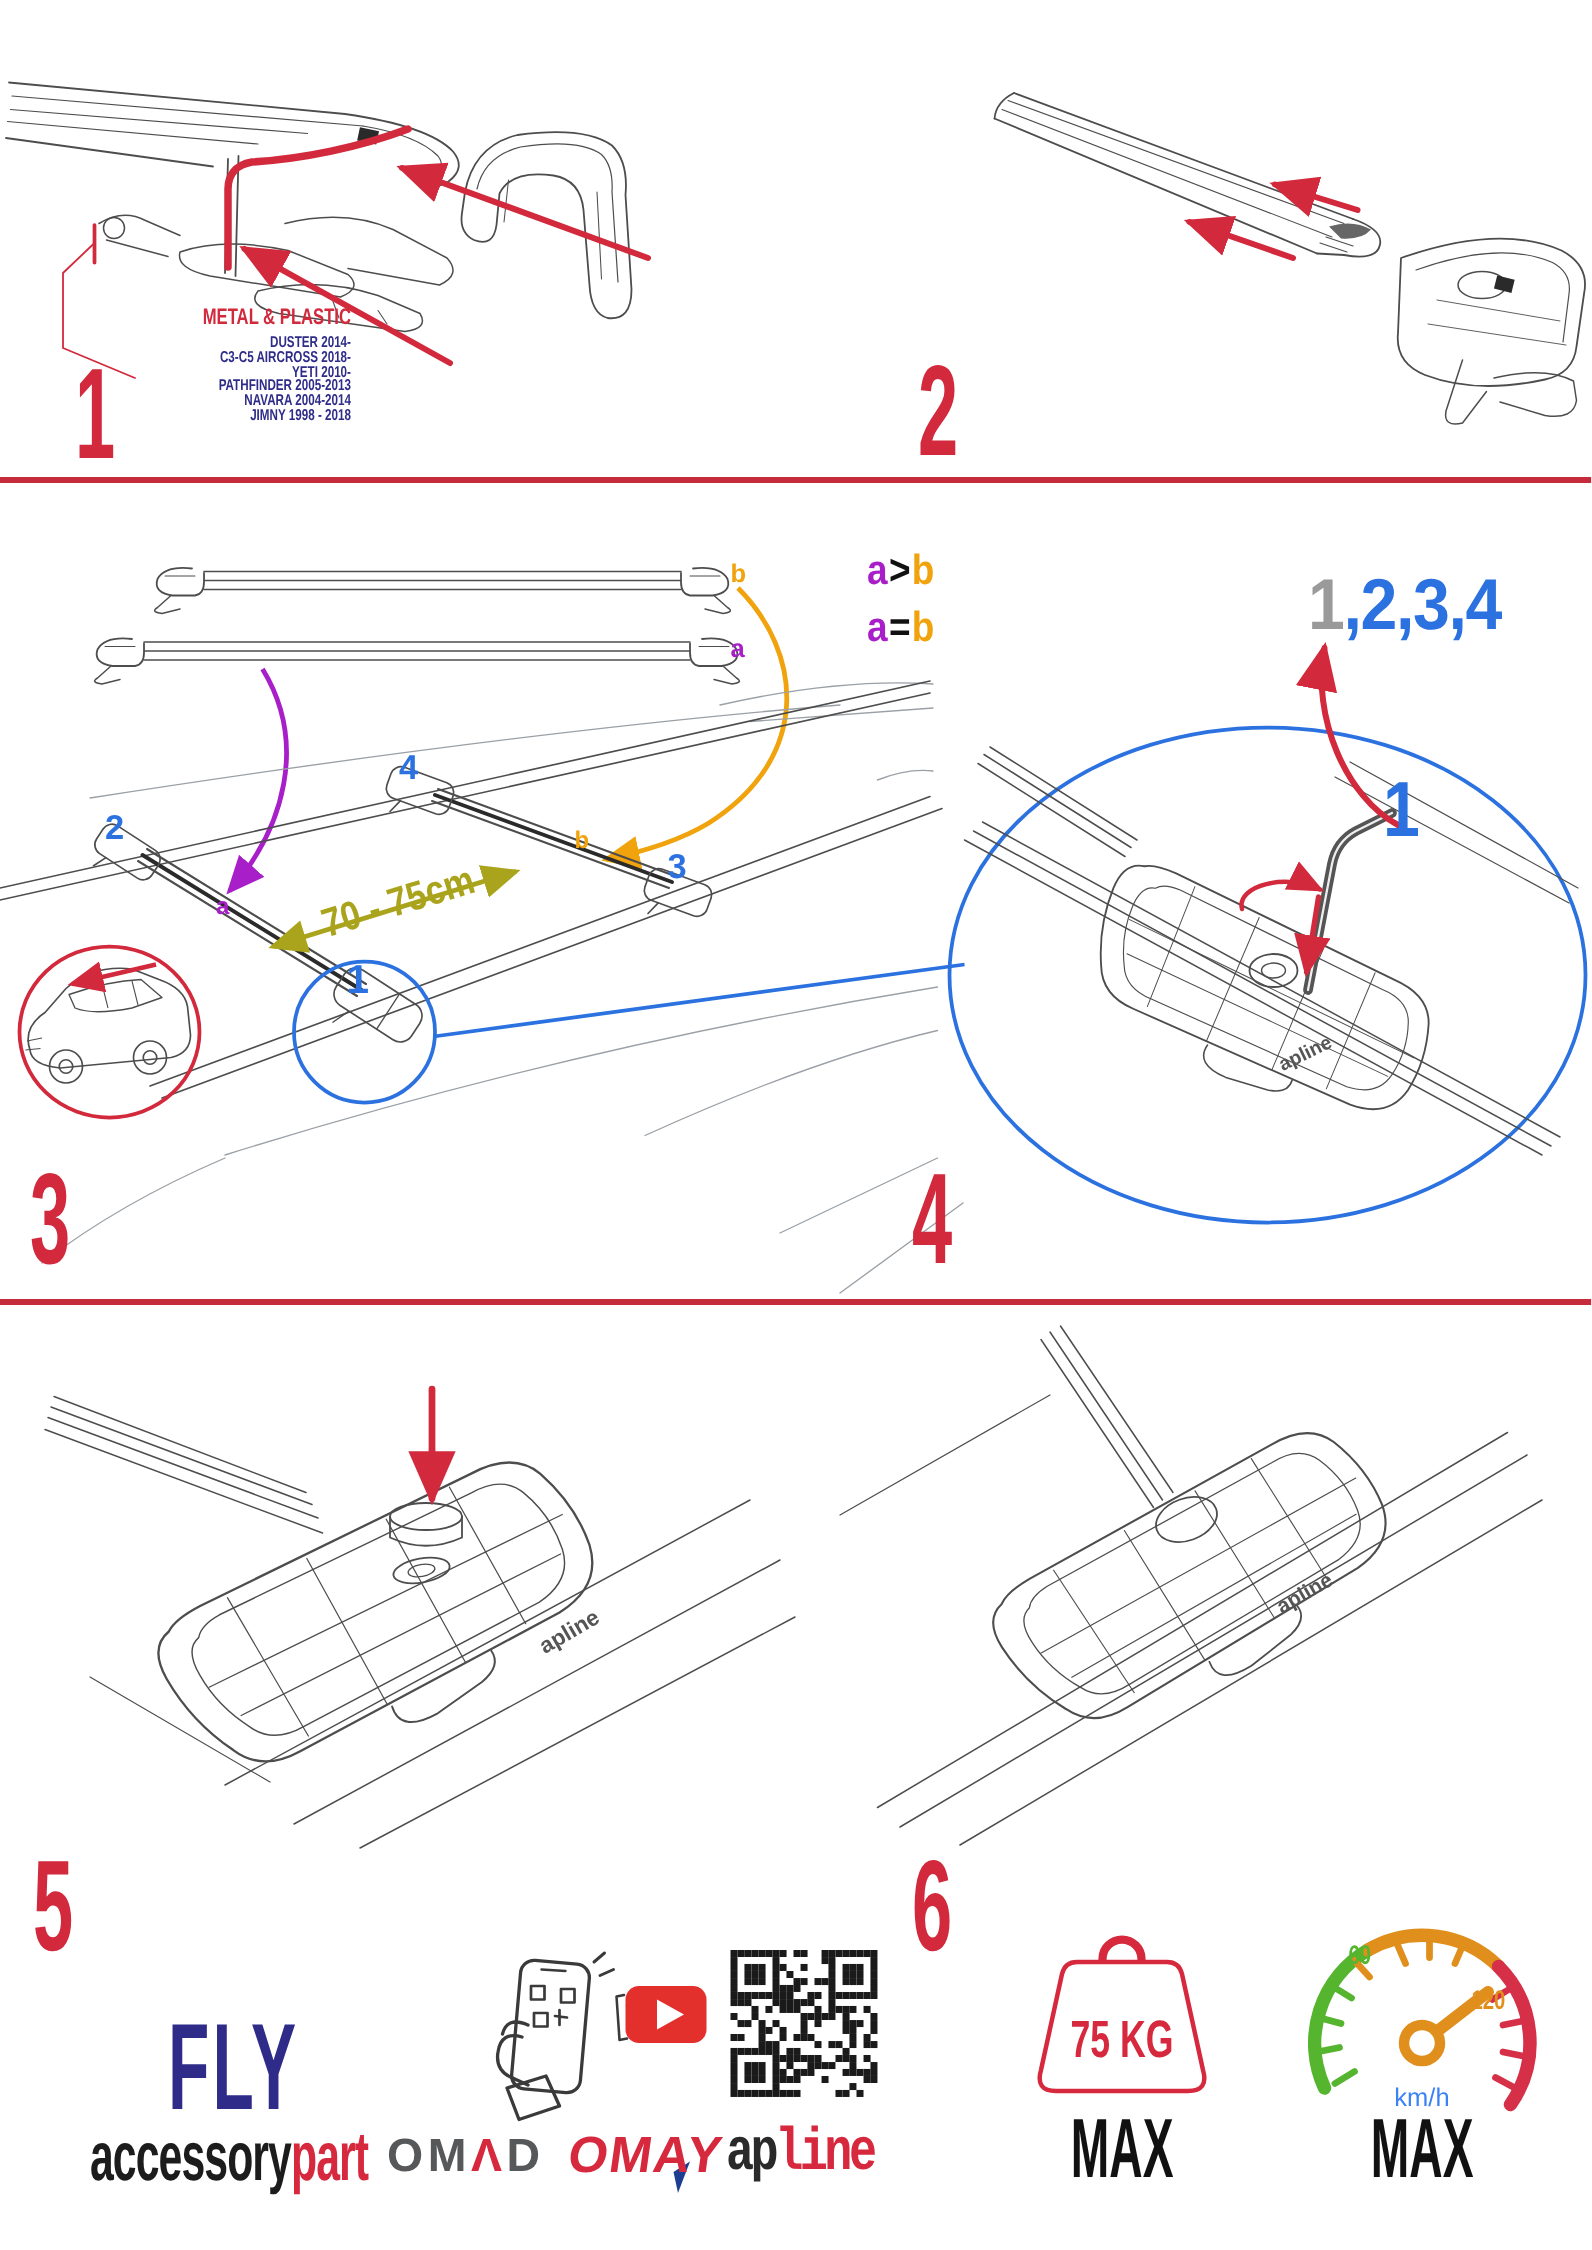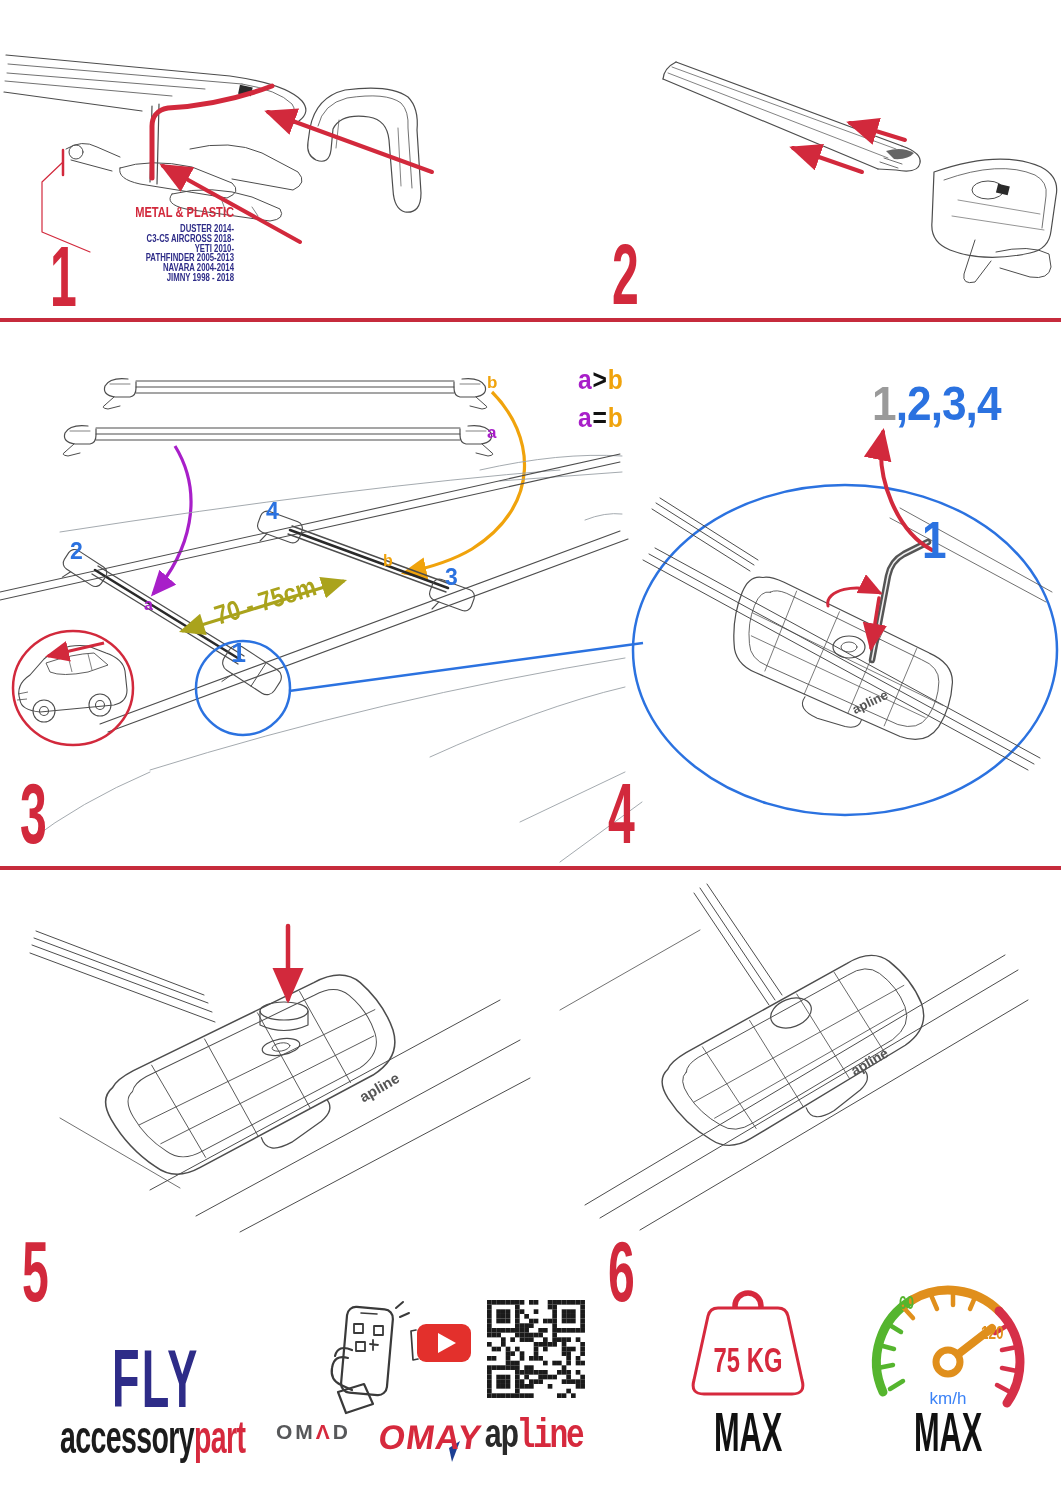--- a/index.html
+++ b/index.html
@@ -522,21 +522,21 @@
 
 <div class="abs cond" style="left:872px;top:380px;font-size:48px;font-weight:700;transform:scaleX(0.92);letter-spacing:-1px;">
   <span style="color:#9a9a9a;">1</span><span style="color:#2b72e0;">,2,3,4</span>
 </div>
 <div class="abs cond" style="left:922px;top:514px;font-size:52px;font-weight:700;color:#2b72e0;transform:scaleX(0.85);">1</div>
 
 <div class="abs cond" style="left:112px;top:1338px;font-size:82px;font-weight:600;color:#2e2c88;transform:scaleX(0.55);letter-spacing:4px;">FLY</div>
 <div class="abs cond" style="left:60px;top:1414px;font-size:46px;font-weight:700;transform:scaleX(0.62);letter-spacing:-1px;">
   <span style="color:#1c1c1c;">accessory</span><span style="color:#d6293d;">part</span>
 </div>
-<div class="abs" style="left:276px;top:1421px;font-size:21px;font-weight:700;color:#57585a;letter-spacing:3px;">
+<div class="abs" style="left:258px;top:1421px;font-size:31px;font-weight:700;color:#57585a;letter-spacing:3px;">
   <span>OM</span><span style="color:#d6293d;">Λ</span><span>D</span>
 </div>
 <div class="abs" style="left:379px;top:1420px;font-size:34px;font-weight:800;color:#d6293d;transform:skewX(-8deg);letter-spacing:1px;">OMAY</div>
 <div class="abs cond" style="left:484px;top:1417px;font-family:'Liberation Mono',monospace;font-size:40px;font-weight:700;transform:scaleX(0.78);letter-spacing:-3px;">
   <span style="color:#2a2a2a;">ap</span><span style="color:#d6293d;">line</span>
 </div>
 
 <div class="abs" style="left:686px;top:1342px;width:124px;text-align:center;font-size:35px;font-weight:700;color:#d6293d;transform:scaleX(0.68);transform-origin:center top;">75 KG</div>
 <div class="abs" style="left:686px;top:1404px;width:124px;text-align:center;font-size:56px;font-weight:700;color:#111;transform:scaleX(0.55);transform-origin:center top;">MAX</div>
 

